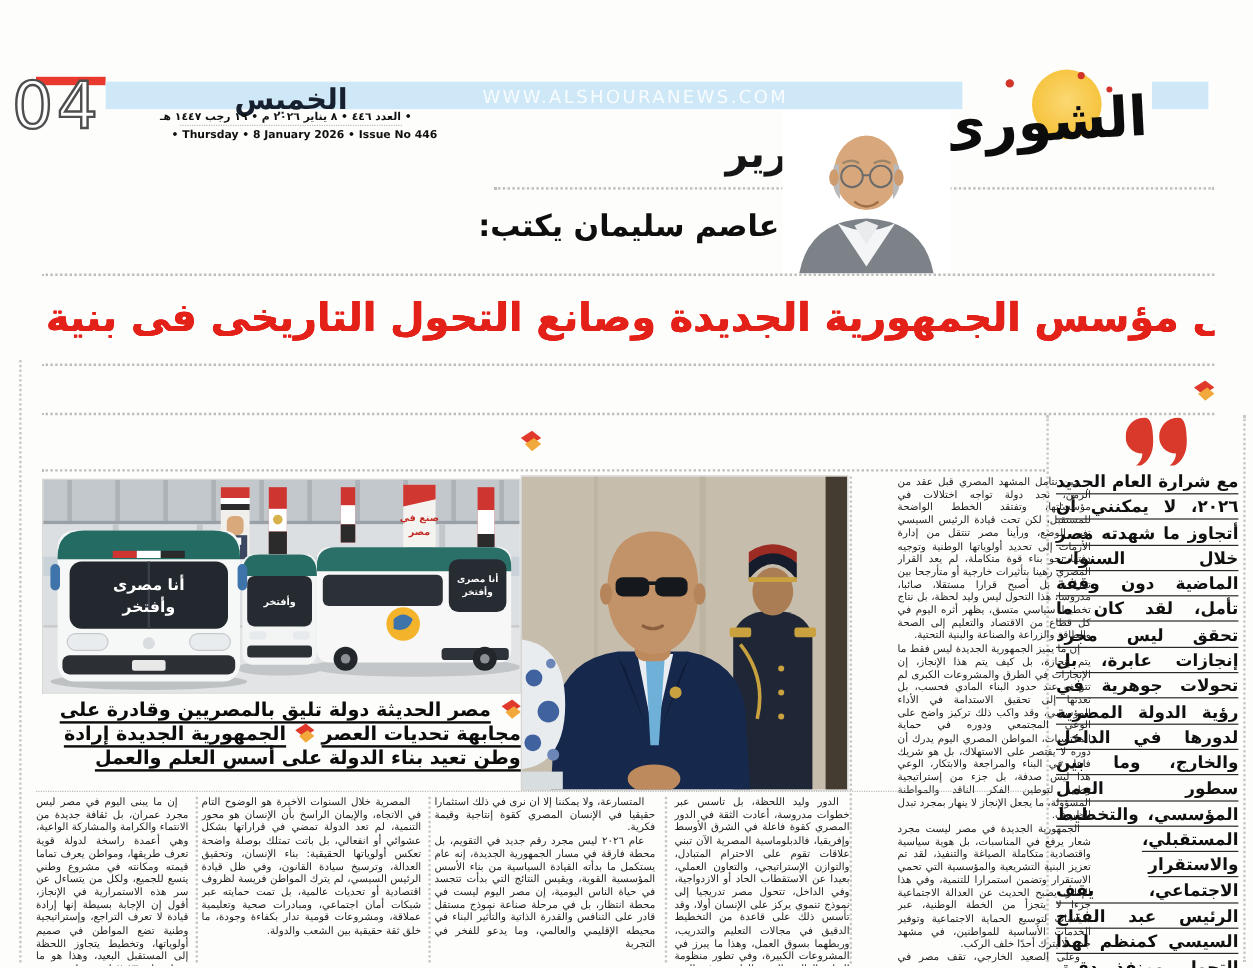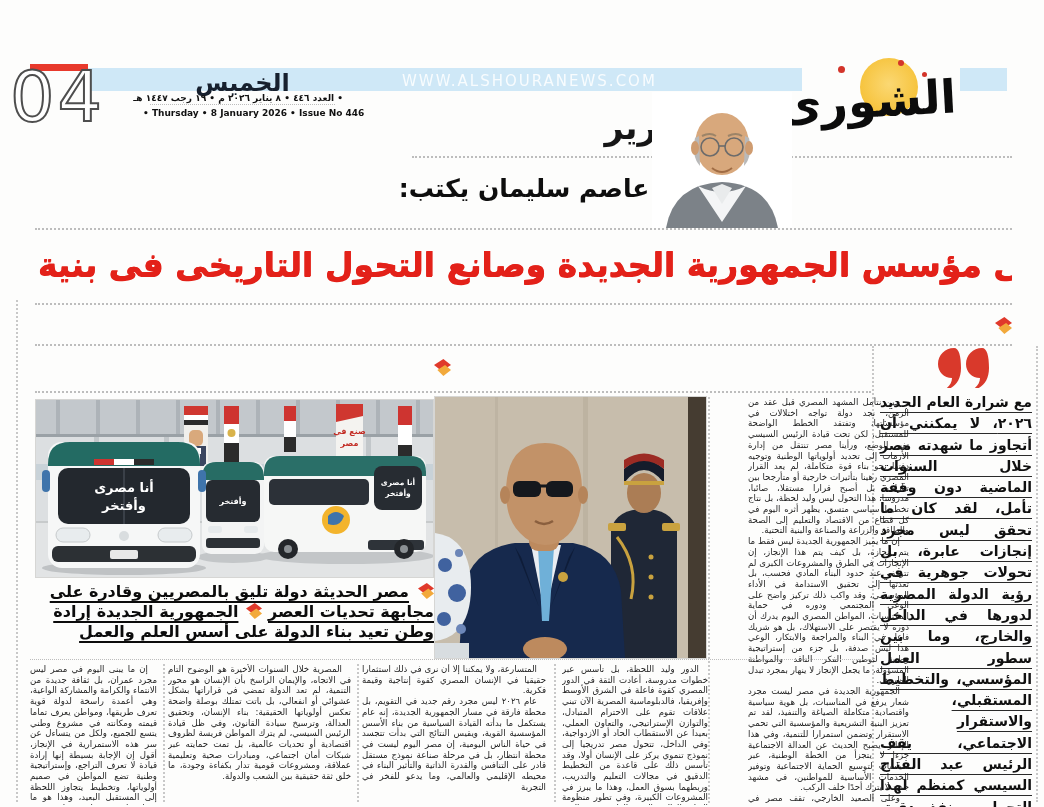--- a/index.html
+++ b/index.html
@@ -9,21 +9,21 @@
     font-family:"DejaVu Sans", sans-serif;
   }
   .abs{position:absolute;}
   .dotted-h{border-top:2px dotted #bdbdbd;height:0;}
   .dotted-v{border-left:2px dotted #c8c8c8;width:0;}
   .rtl{direction:rtl;unicode-bidi:plaintext;}
   
   .red-bar{background:#e8392c;}
   .band{background:#cfe8f7;}
   .pagenum{
-    font-size:70px;line-height:1;font-weight:400;letter-spacing:3px;
+    font-size:54px;line-height:1;font-weight:400;letter-spacing:3px;
     color:#ffffff;-webkit-text-stroke:2px #4e4e4e;
   }
   .day{font-size:24px;font-weight:bold;color:#17202e;text-align:center;}
   .dateline{font-size:9px;font-weight:bold;text-align:center;color:#101010;white-space:nowrap;}
   .watermark{font-size:15px;font-weight:normal;letter-spacing:2px;color:rgba(255,255,255,.85);white-space:nowrap;}
   .logo-box{background:#fdfdfc;}
   .sun{position:absolute;left:58px;top:8px;width:58px;height:58px;border-radius:50%;
        background:radial-gradient(circle at 50% 45%, #fbd873 0%, #f6c33c 70%, #f0b62e 100%);}
   .logo-txt{position:absolute;right:4px;top:24px;font-size:46px;font-weight:bold;color:#0c0c0c;
             transform:rotate(-3deg);white-space:nowrap;}

